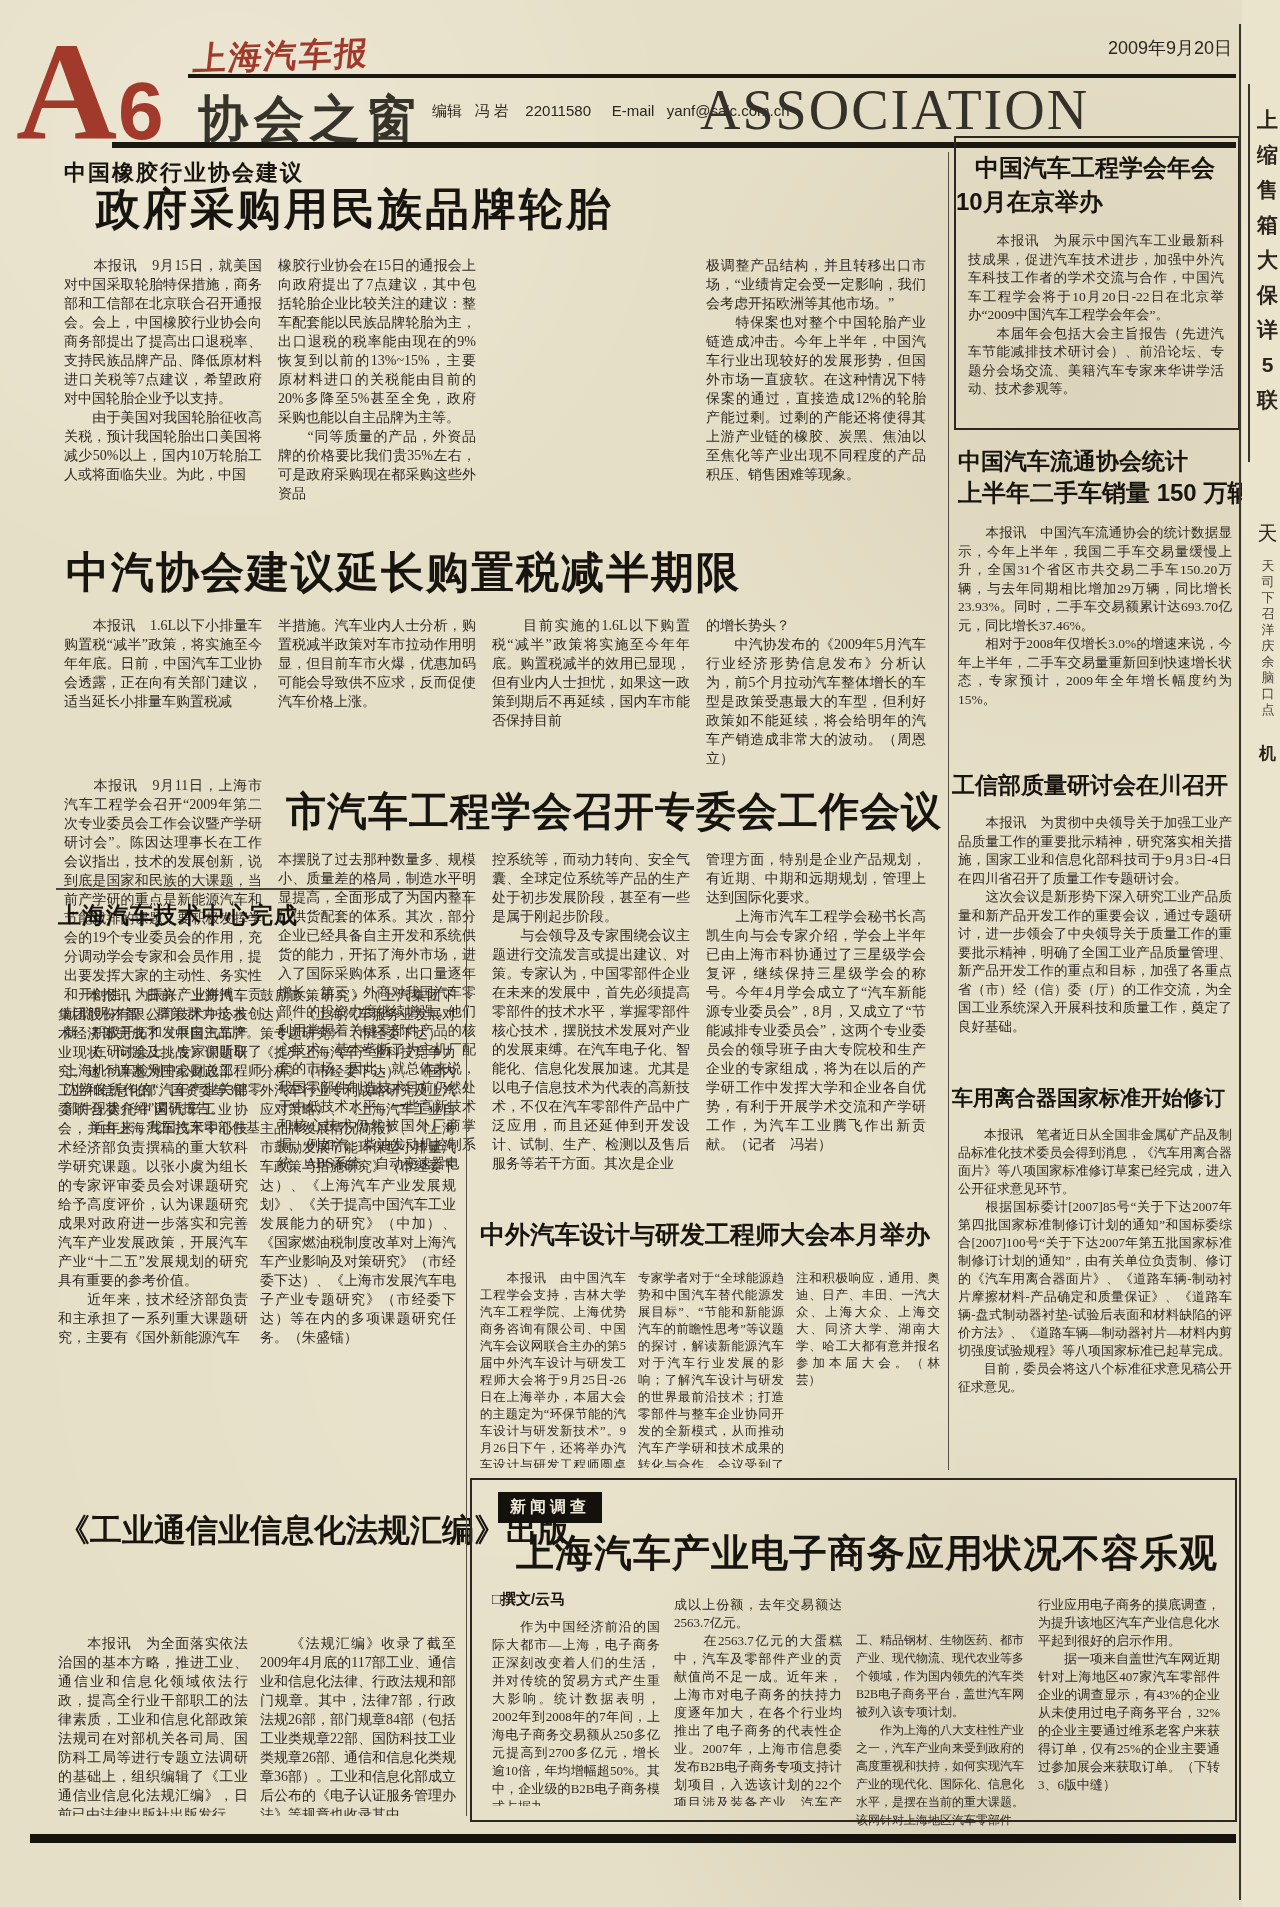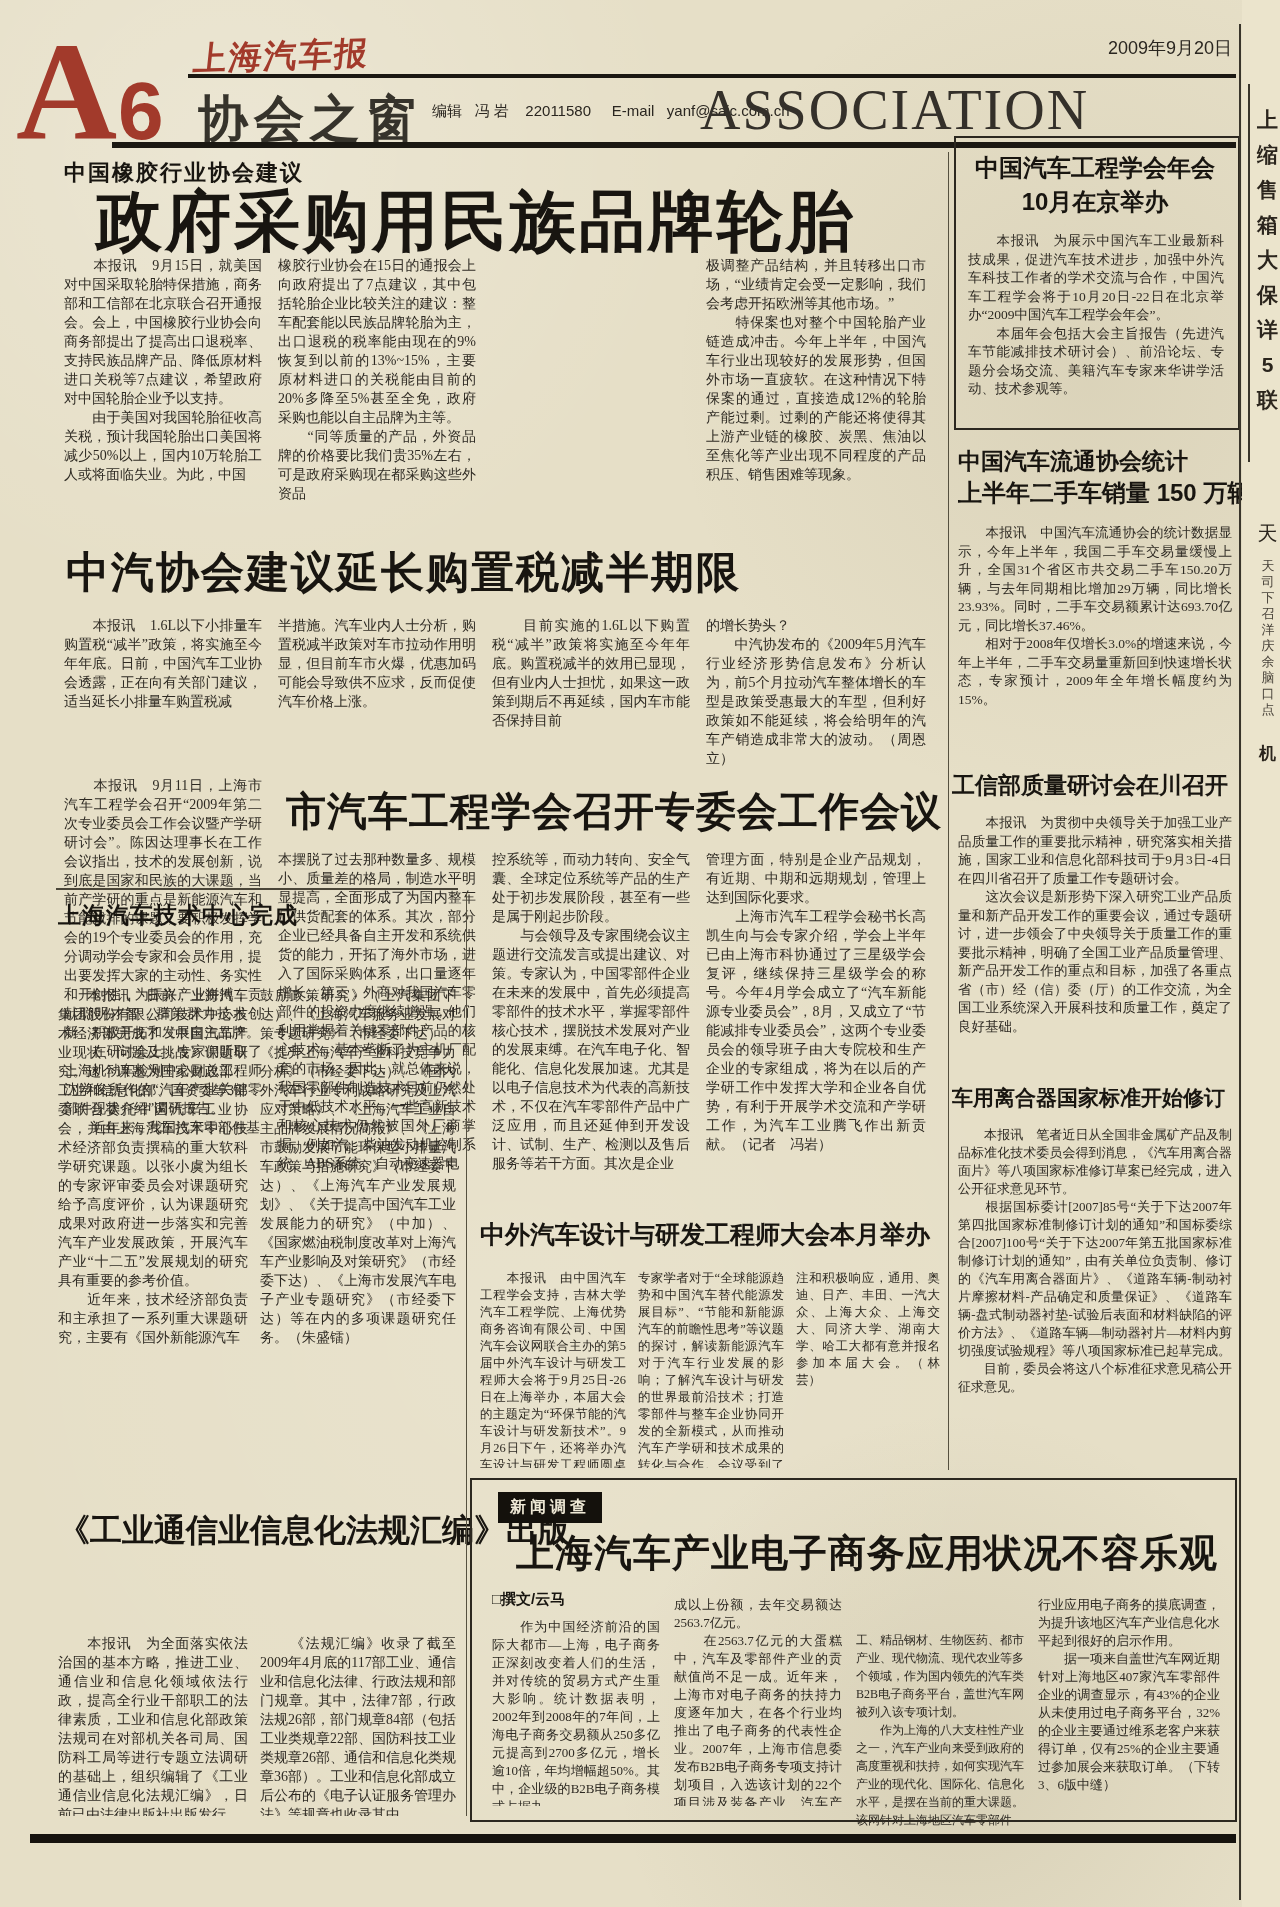--- a/index.html
+++ b/index.html
@@ -41,21 +41,21 @@
     <span>编辑</span>&nbsp;&nbsp;
     <span>冯 岩</span>&nbsp;&nbsp;&nbsp;
     <span>22011580</span>&nbsp;&nbsp;&nbsp;&nbsp;
     <span>E-mail</span>&nbsp;&nbsp;
     <span>yanf@saic.com.cn</span>
   </div>
   <div class="abs" style="left:940px;top:36px;width:292px;text-align:right;font-size:18px;color:#2a2620;font-family:'Liberation Sans','DejaVu Sans',sans-serif;">2009年9月20日</div>
   <div class="abs" style="left:700px;top:78px;width:534px;text-align:left;font-size:56px;font-weight:400;color:#34302a;letter-spacing:2px;font-family:'Liberation Serif','DejaVu Serif',serif;">ASSOCIATION</div>
 
   <div class="hl" style="left:64px;top:160px;font-size:22px;letter-spacing:2px;">中国橡胶行业协会建议</div>
-  <div class="hl" style="left:96px;top:184px;font-size:66px;letter-spacing:3px;">政府采购用民族品牌轮胎</div>
+  <div class="hl" style="left:96px;top:184px;font-size:44px;letter-spacing:3px;">政府采购用民族品牌轮胎</div>
   <div class="col" style="left:64px;top:256px;width:198px;height:278px;">　　本报讯　9月15日，就美国对中国采取轮胎特保措施，商务部和工信部在北京联合召开通报会。会上，中国橡胶行业协会向商务部提出了提高出口退税率、支持民族品牌产品、降低原材料进口关税等7点建议，希望政府对中国轮胎企业予以支持。
 　　由于美国对我国轮胎征收高关税，预计我国轮胎出口美国将减少50%以上，国内10万轮胎工人或将面临失业。为此，中国</div>
   <div class="col" style="left:278px;top:256px;width:198px;height:278px;">橡胶行业协会在15日的通报会上向政府提出了7点建议，其中包括轮胎企业比较关注的建议：整车配套能以民族品牌轮胎为主，出口退税的税率能由现在的9%恢复到以前的13%~15%，主要原材料进口的关税能由目前的20%多降至5%甚至全免，政府采购也能以自主品牌为主等。
 　　“同等质量的产品，外资品牌的价格要比我们贵35%左右，可是政府采购现在都采购这些外资品</div>
   <div class="col" style="left:706px;top:256px;width:220px;height:278px;">极调整产品结构，并且转移出口市场，“业绩肯定会受一定影响，我们会考虑开拓欧洲等其他市场。”
 　　特保案也对整个中国轮胎产业链造成冲击。今年上半年，中国汽车行业出现较好的发展形势，但国外市场一直疲软。在这种情况下特保案的通过，直接造成12%的轮胎产能过剩。过剩的产能还将使得其上游产业链的橡胶、炭黑、焦油以至焦化等产业出现不同程度的产品积压、销售困难等现象。</div>
 
   <div class="hl" style="left:66px;top:548px;font-size:43px;letter-spacing:2px;">中汽协会建议延长购置税减半期限</div>
   <div class="col" style="left:64px;top:616px;width:198px;height:158px;">　　本报讯　1.6L以下小排量车购置税“减半”政策，将实施至今年年底。日前，中国汽车工业协会透露，正在向有关部门建议，适当延长小排量车购置税减</div>
   <div class="col" style="left:278px;top:616px;width:198px;height:158px;">半措施。汽车业内人士分析，购置税减半政策对车市拉动作用明显，但目前车市火爆，优惠加码可能会导致供不应求，反而促使汽车价格上涨。</div>
@@ -100,21 +100,21 @@
 　　在2563.7亿元的大蛋糕中，汽车及零部件产业的贡献值尚不足一成。近年来，上海市对电子商务的扶持力度逐年加大，在各个行业均推出了电子商务的代表性企业。2007年，上海市信息委发布B2B电子商务专项支持计划项目，入选该计划的22个项目涉及装备产业、汽车产业、石油化</div>
   <div class="col" style="left:856px;top:1596px;width:168px;height:210px;font-size:12px;line-height:18px;margin-top:35px;">工、精品钢材、生物医药、都市产业、现代物流、现代农业等多个领域，作为国内领先的汽车类B2B电子商务平台，盖世汽车网被列入该专项计划。
 　　作为上海的八大支柱性产业之一，汽车产业向来受到政府的高度重视和扶持，如何实现汽车产业的现代化、国际化、信息化水平，是摆在当前的重大课题。该网针对上海地区汽车零部件</div>
   <div class="col" style="left:1038px;top:1596px;width:182px;height:210px;font-size:13px;line-height:18px;">行业应用电子商务的摸底调查，为提升该地区汽车产业信息化水平起到很好的启示作用。
 　　据一项来自盖世汽车网近期针对上海地区407家汽车零部件企业的调查显示，有43%的企业从未使用过电子商务平台，32%的企业主要通过维系老客户来获得订单，仅有25%的企业主要通过参加展会来获取订单。（下转3、6版中缝）</div>
 
   <div class="vline" style="left:948px;top:152px;height:1318px;"></div>
 
   <div class="box" style="left:954px;top:136px;width:282px;height:290px;"></div>
   <div class="hl" style="left:956px;top:154px;width:278px;text-align:center;font-size:24px;">中国汽车工程学会年会</div>
-  <div class="hl" style="left:956px;top:188px;width:278px;text-align:center;font-size:24px;">10月在京举办</div>
+  <div class="hl" style="left:956px;top:188px;width:278px;text-align:left;font-size:24px;">10月在京举办</div>
   <div class="col sb-body" style="left:968px;top:232px;width:256px;height:184px;">　　本报讯　为展示中国汽车工业最新科技成果，促进汽车技术进步，加强中外汽车科技工作者的学术交流与合作，中国汽车工程学会将于10月20日-22日在北京举办“2009中国汽车工程学会年会”。
 　　本届年会包括大会主旨报告（先进汽车节能减排技术研讨会）、前沿论坛、专题分会场交流、美籍汽车专家来华讲学活动、技术参观等。</div>
 
   <div class="hl" style="left:958px;top:448px;font-size:23px;">中国汽车流通协会统计</div>
   <div class="hl" style="left:958px;top:479px;font-size:24px;">上半年二手车销量 150 万辆</div>
   <div class="col sb-body" style="left:958px;top:524px;width:274px;height:234px;">　　本报讯　中国汽车流通协会的统计数据显示，今年上半年，我国二手车交易量缓慢上升，全国31个省区市共交易二手车150.20万辆，与去年同期相比增加29万辆，同比增长23.93%。同时，二手车交易额累计达693.70亿元，同比增长37.46%。
 　　相对于2008年仅增长3.0%的增速来说，今年上半年，二手车交易量重新回到快速增长状态，专家预计，2009年全年增长幅度约为15%。</div>
 
   <div class="hl" style="left:952px;top:772px;font-size:23px;">工信部质量研讨会在川召开</div>
   <div class="col sb-body" style="left:958px;top:814px;width:274px;height:260px;">　　本报讯　为贯彻中央领导关于加强工业产品质量工作的重要批示精神，研究落实相关措施，国家工业和信息化部科技司于9月3日-4日在四川省召开了质量工作专题研讨会。

